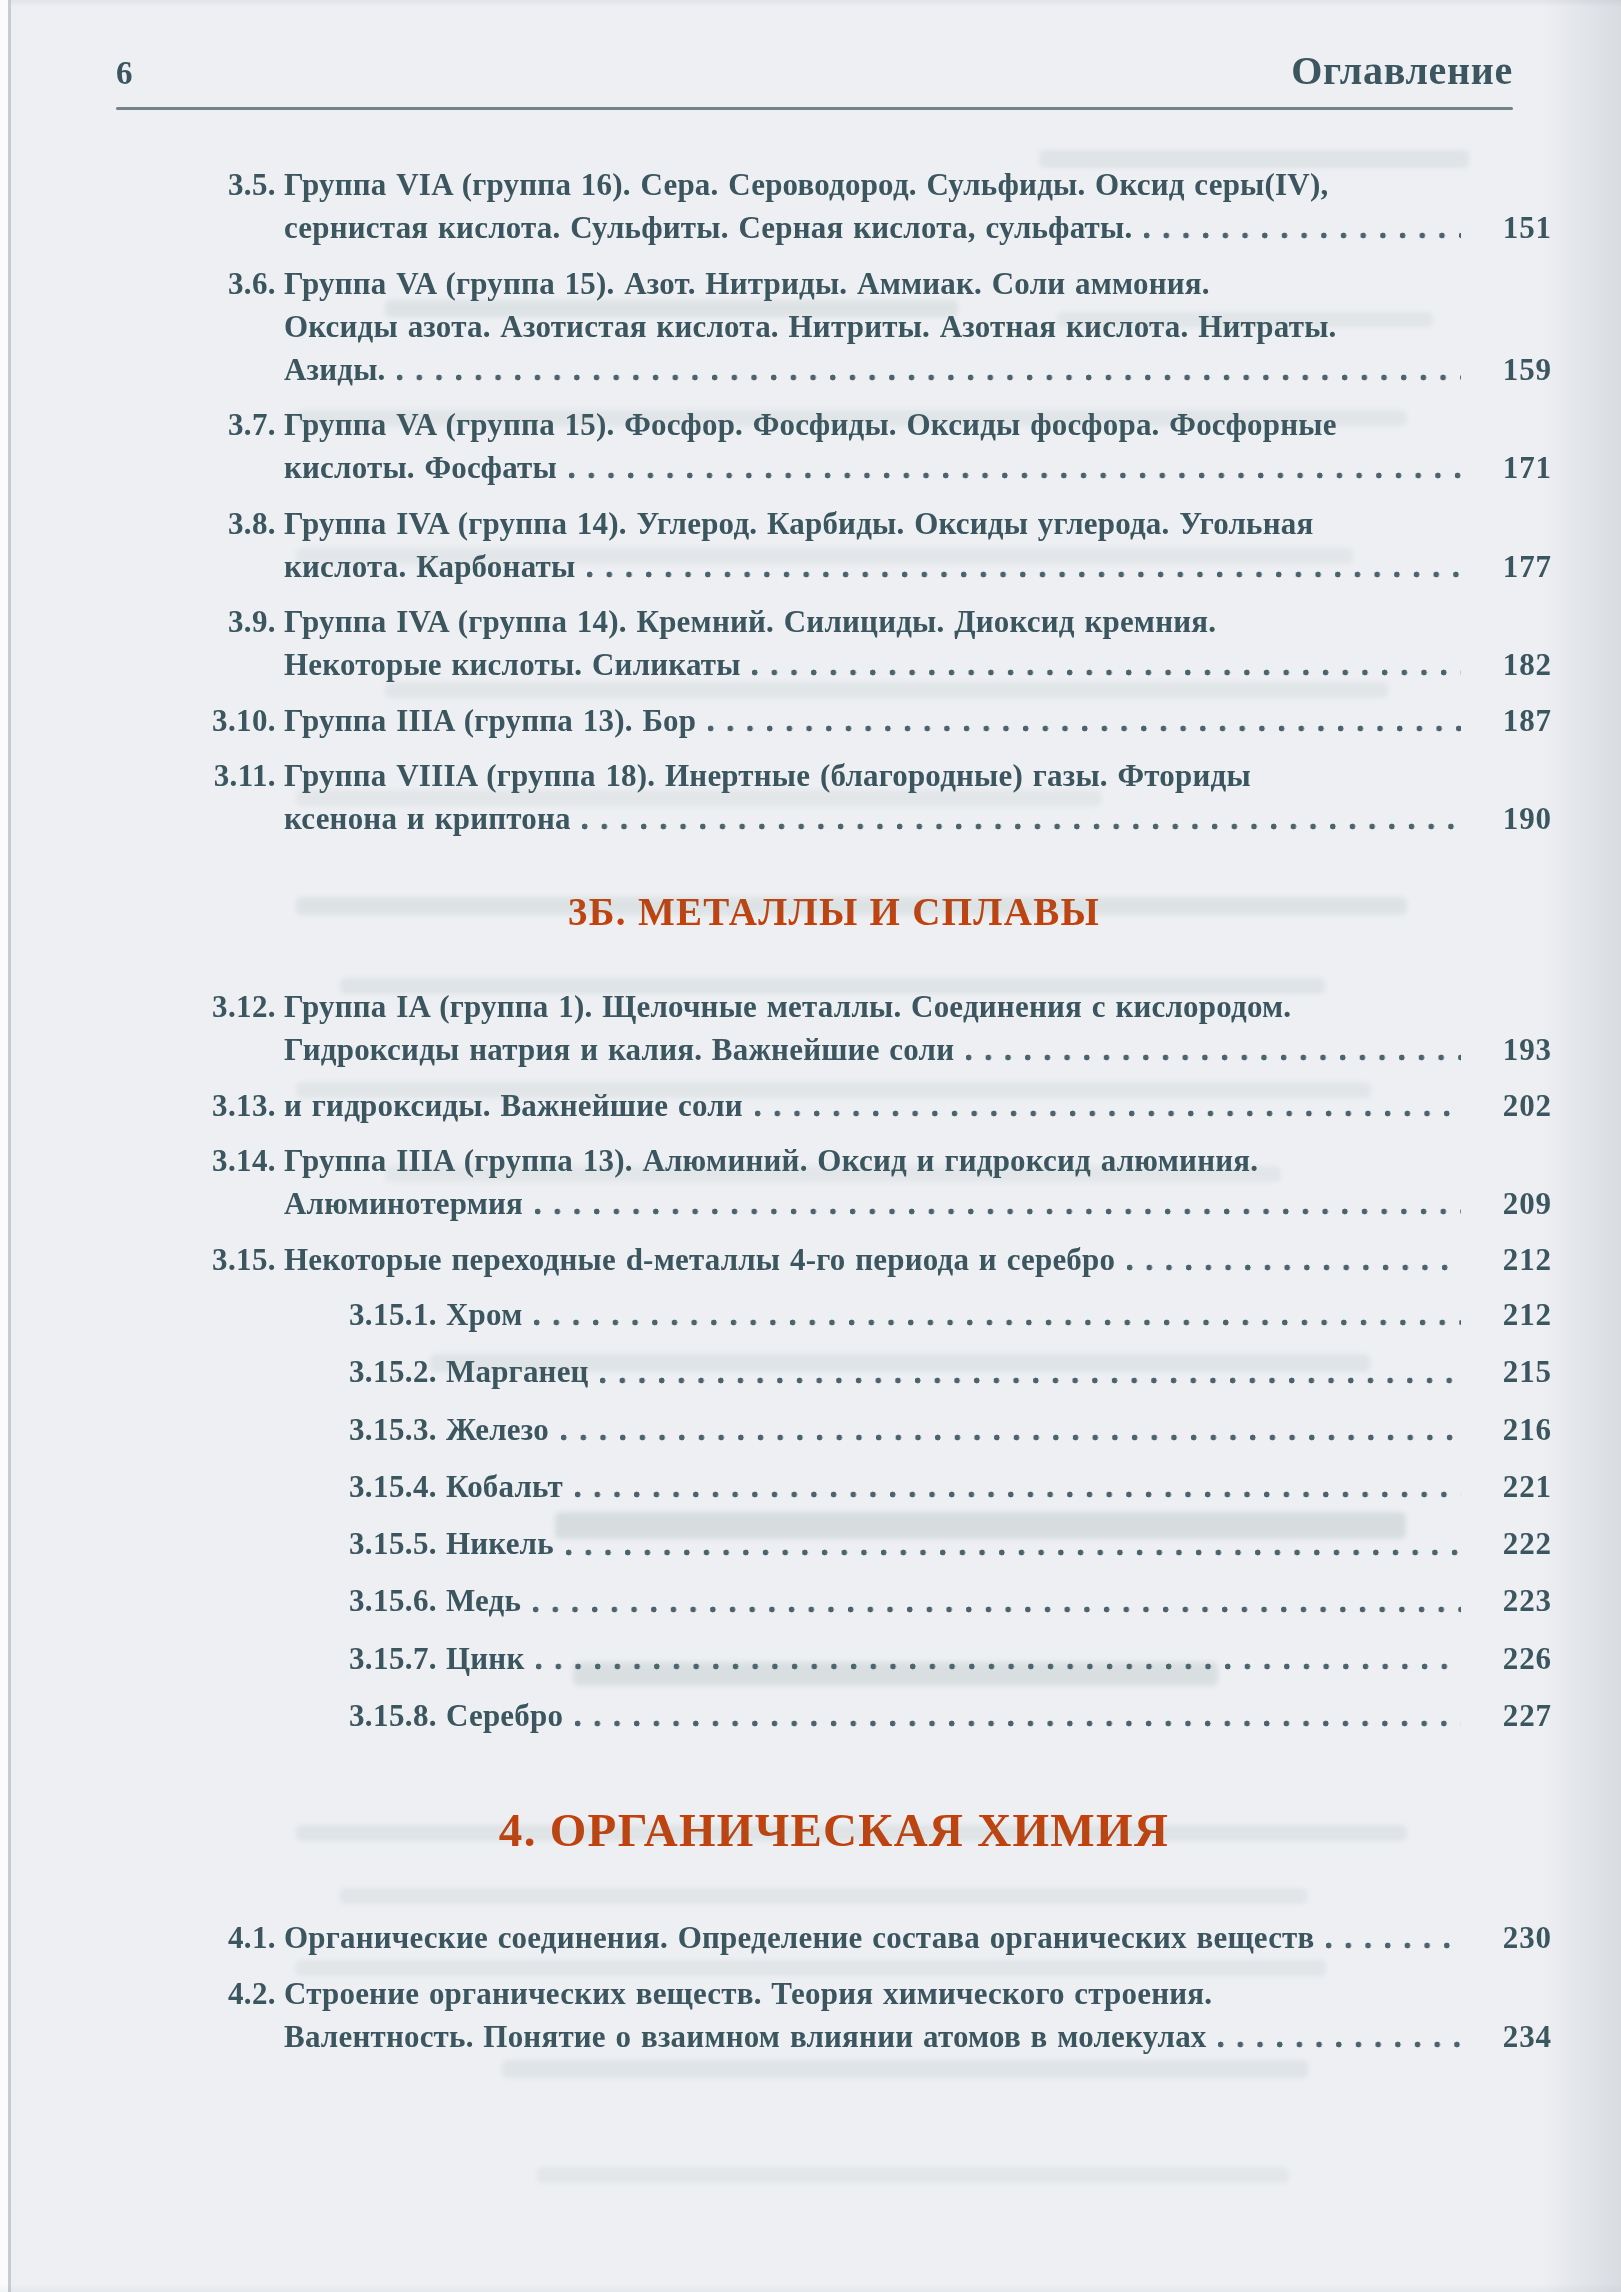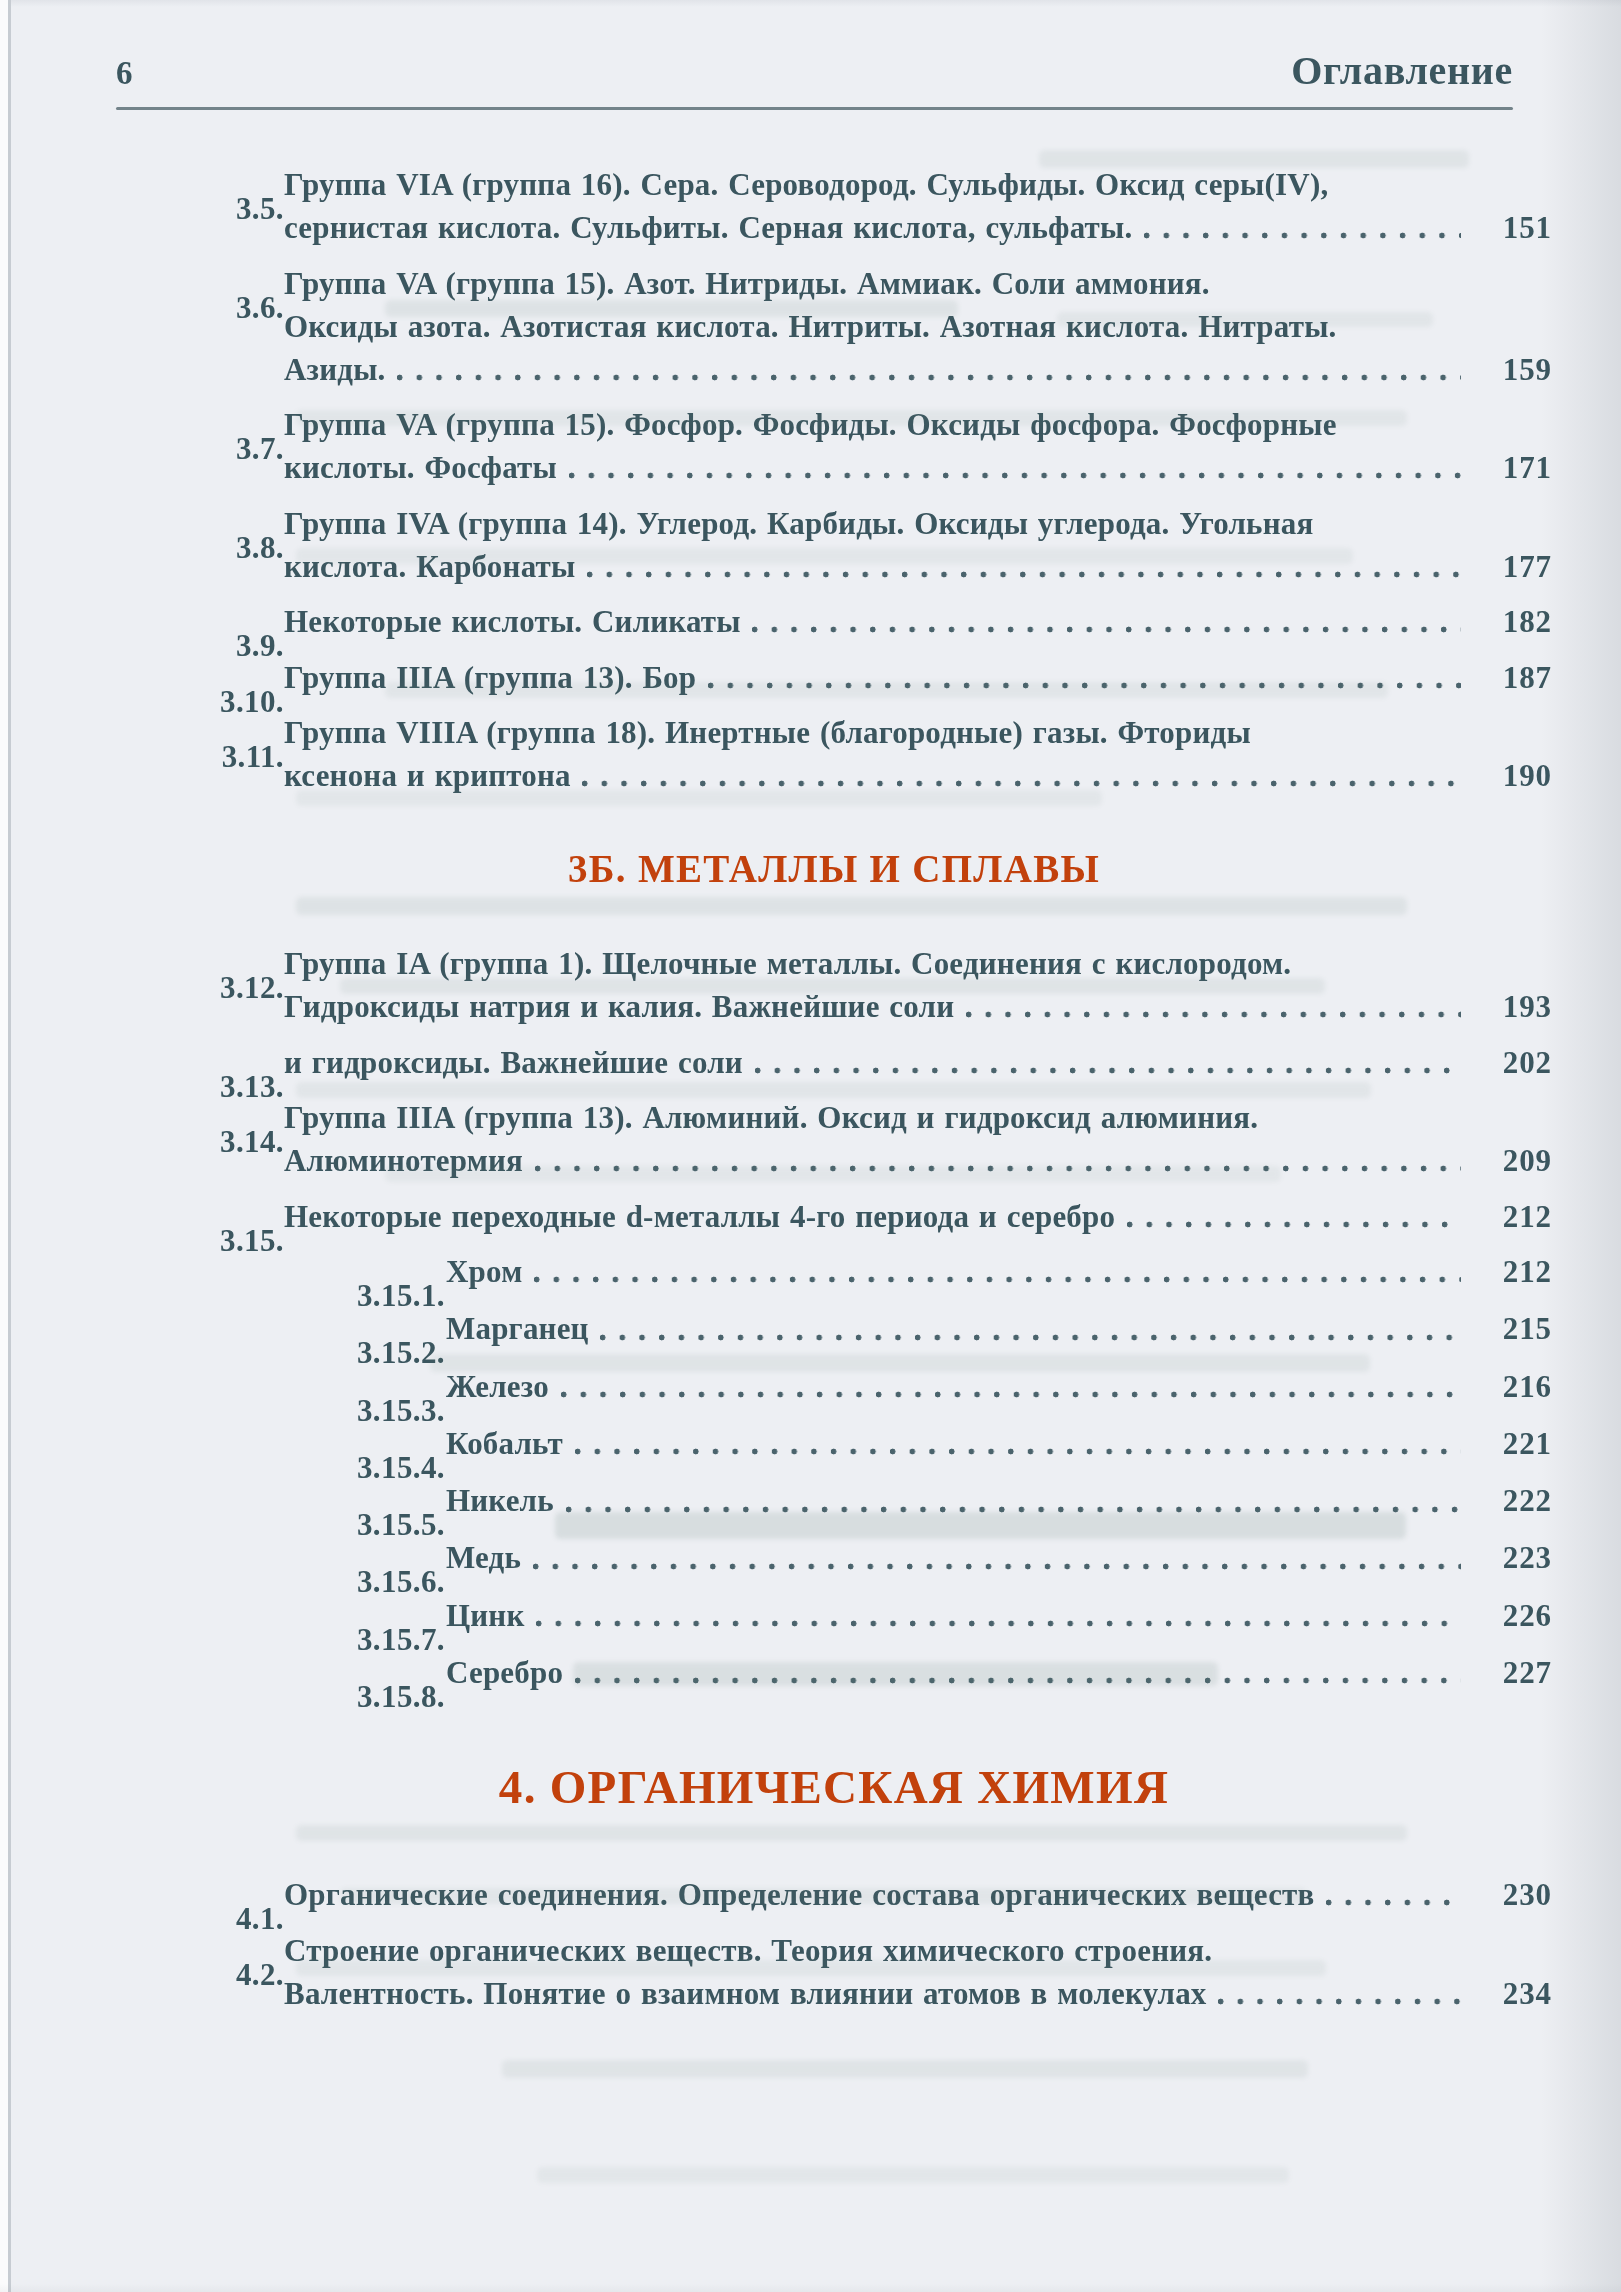--- a/index.html
+++ b/index.html
@@ -23,22 +23,22 @@
   
   .header{position:absolute;top:47px;left:116px;width:1397px;}
   .header-row{display:flex;justify-content:space-between;align-items:baseline;}
   .folio{font-size:33px;font-weight:700;letter-spacing:0.4px;}
   .running-title{font-size:40px;font-weight:600;letter-spacing:0.7px;}
   .rule{margin-top:12.5px;height:3.6px;background:#5d7077;opacity:.85;border-radius:1.8px;}
 
   
   .toc{position:absolute;top:163px;left:116px;width:1436px;}
   .entry{position:relative;padding-left:168px;margin-bottom:12.5px;}
-  .entry .num{position:absolute;left:16px;top:0;width:152px;text-align:right;
-    font-size:31px;font-weight:700;line-height:43px;letter-spacing:0.4px;margin-top:24px;}
+  .entry .num{position:absolute;left:8px;top:0;width:152px;text-align:right;
+    font-size:31px;font-weight:700;line-height:43px;letter-spacing:0.4px;}
   .entry.sub{padding-left:330px;margin-bottom:14.3px;}
   .entry.sub .num{width:313px;}
   .line{font-size:31px;font-weight:700;line-height:43px;white-space:nowrap;
     letter-spacing:0.2px;word-spacing:1.8px;}
   .line.last{display:flex;align-items:baseline;}
   .line.last .txt{white-space:nowrap;}
   .dots{flex:1 1 auto;min-width:32px;align-self:stretch;margin:0 9px 0 10.7px;
     background-image:radial-gradient(circle 3px at 3.6px 50%, #4a636c 2.6px, rgba(0,0,0,0) 3.1px);
     background-size:19.7px 10.7px;background-repeat:repeat-x;background-position:left calc(100% - 8px);}
   .pg{min-width:82px;text-align:right;font-size:31px;font-weight:700;letter-spacing:0.9px;}
@@ -109,20 +109,21 @@
         <span class="txt">кислота. Карбонаты</span>
         <span class="dots"></span>
         <span class="pg">177</span>
       </div>
     </div>
   </div>
 
   <div class="entry">
     <span class="num">3.9.</span>
     <div class="lines">
+      <div class="line">Группа IVA (группа 14). Кремний. Силициды. Диоксид кремния.</div>
           <div class="line last">
         <span class="txt">Некоторые кислоты. Силикаты</span>
         <span class="dots"></span>
         <span class="pg">182</span>
       </div>
     </div>
   </div>
 
   <div class="entry">
     <span class="num">3.10.</span>

